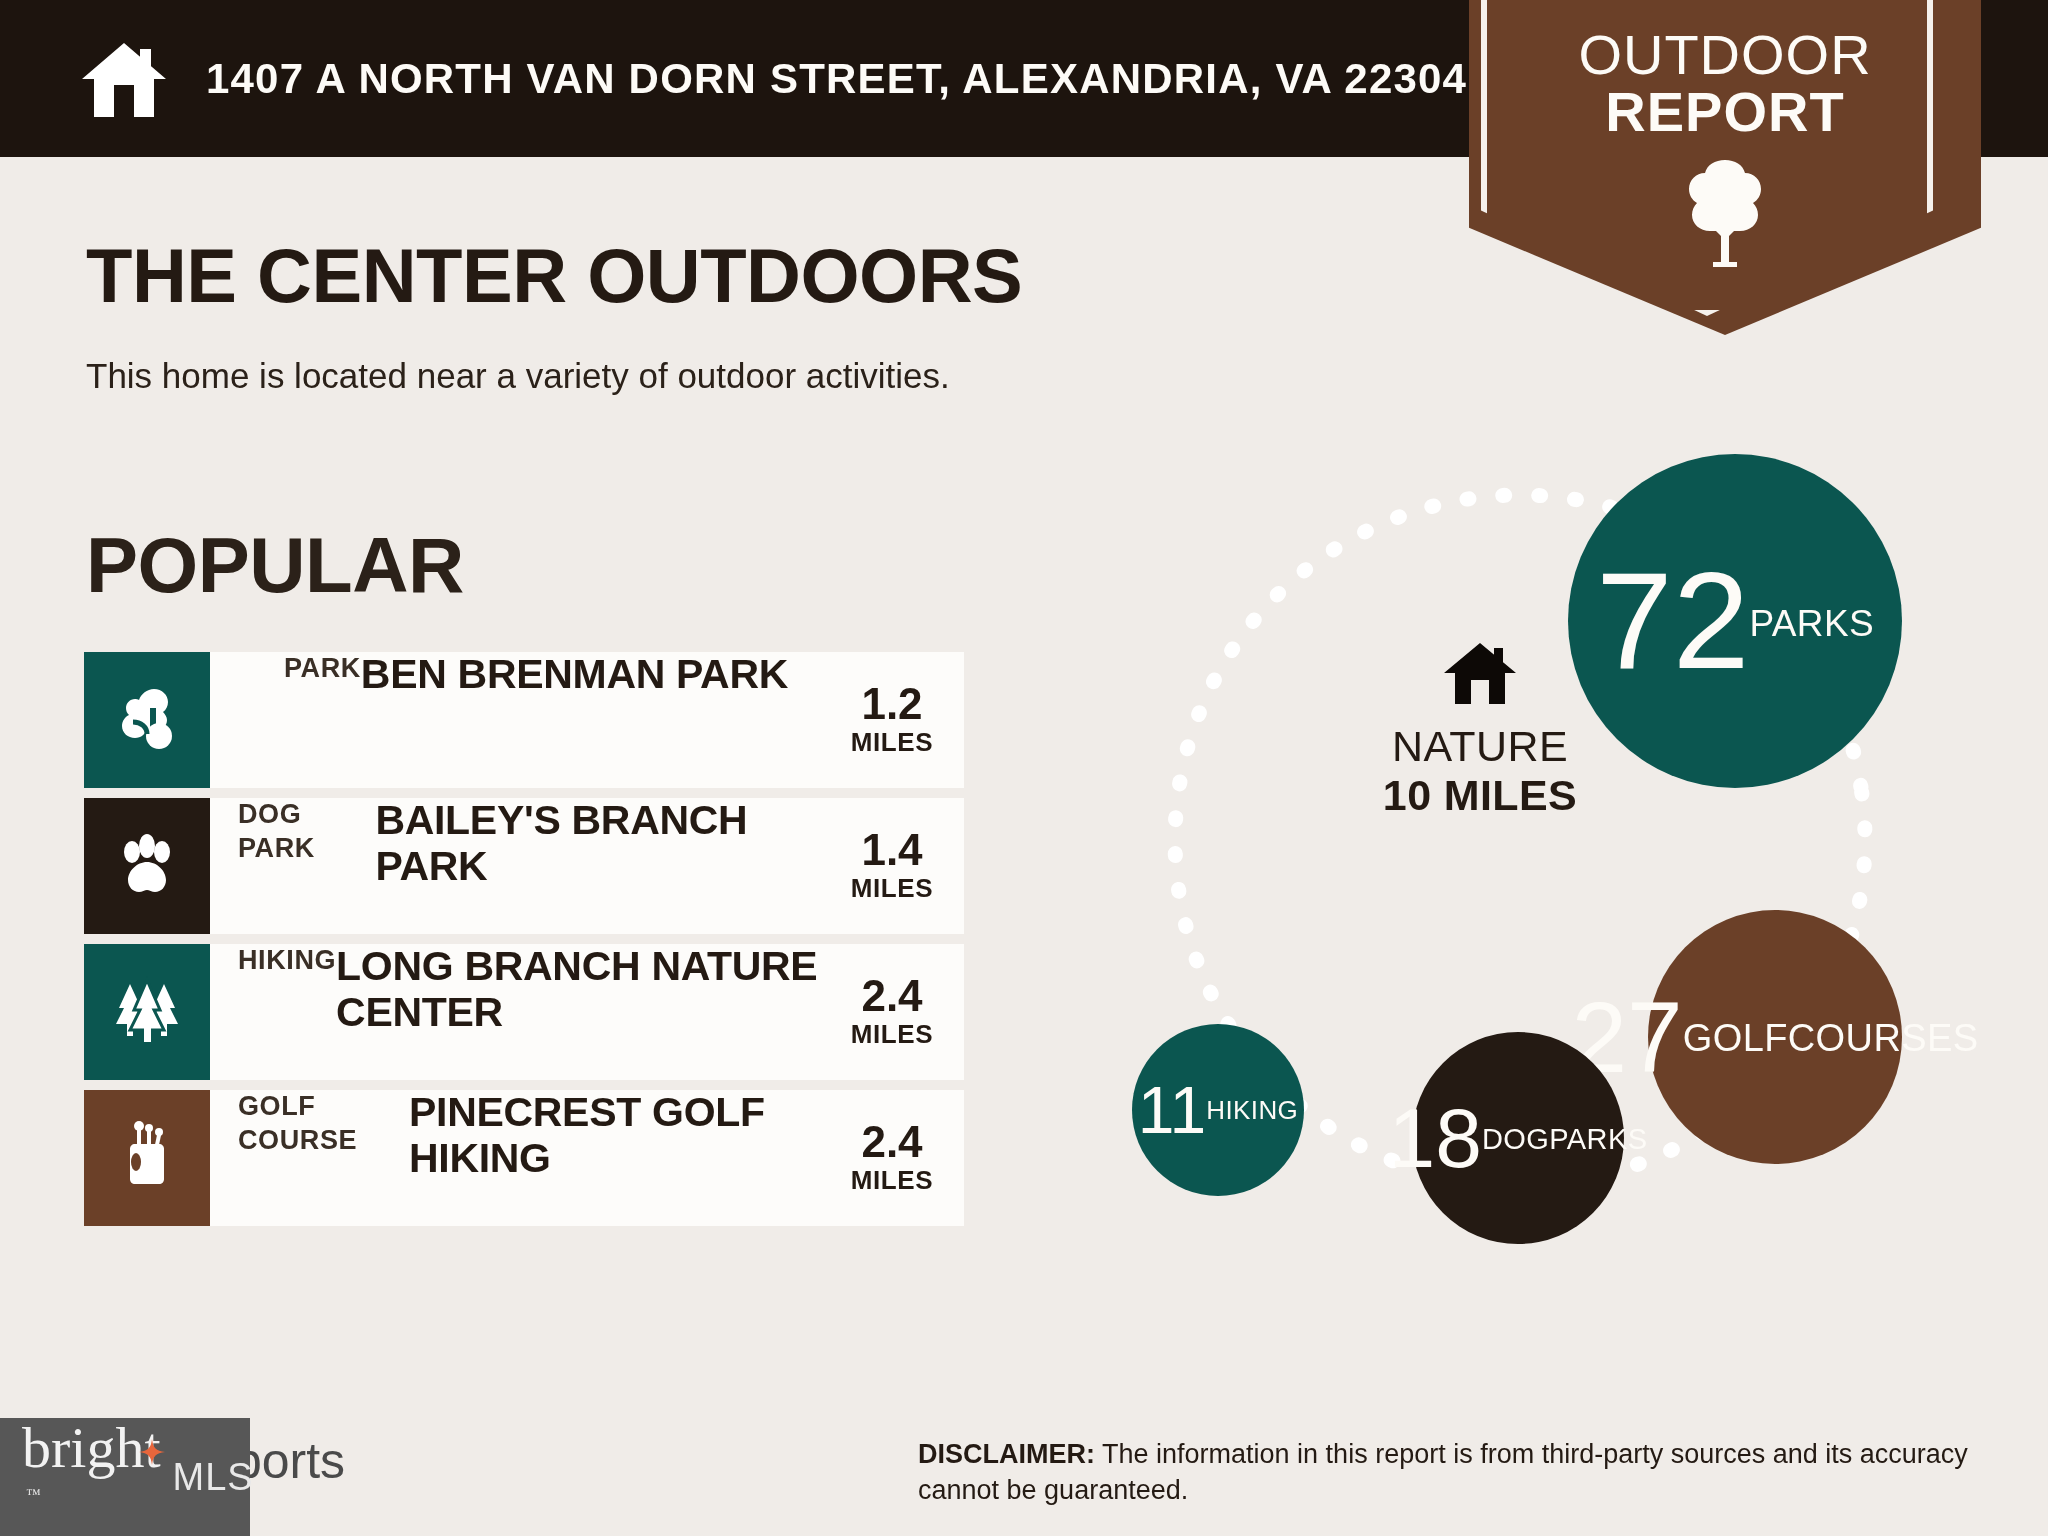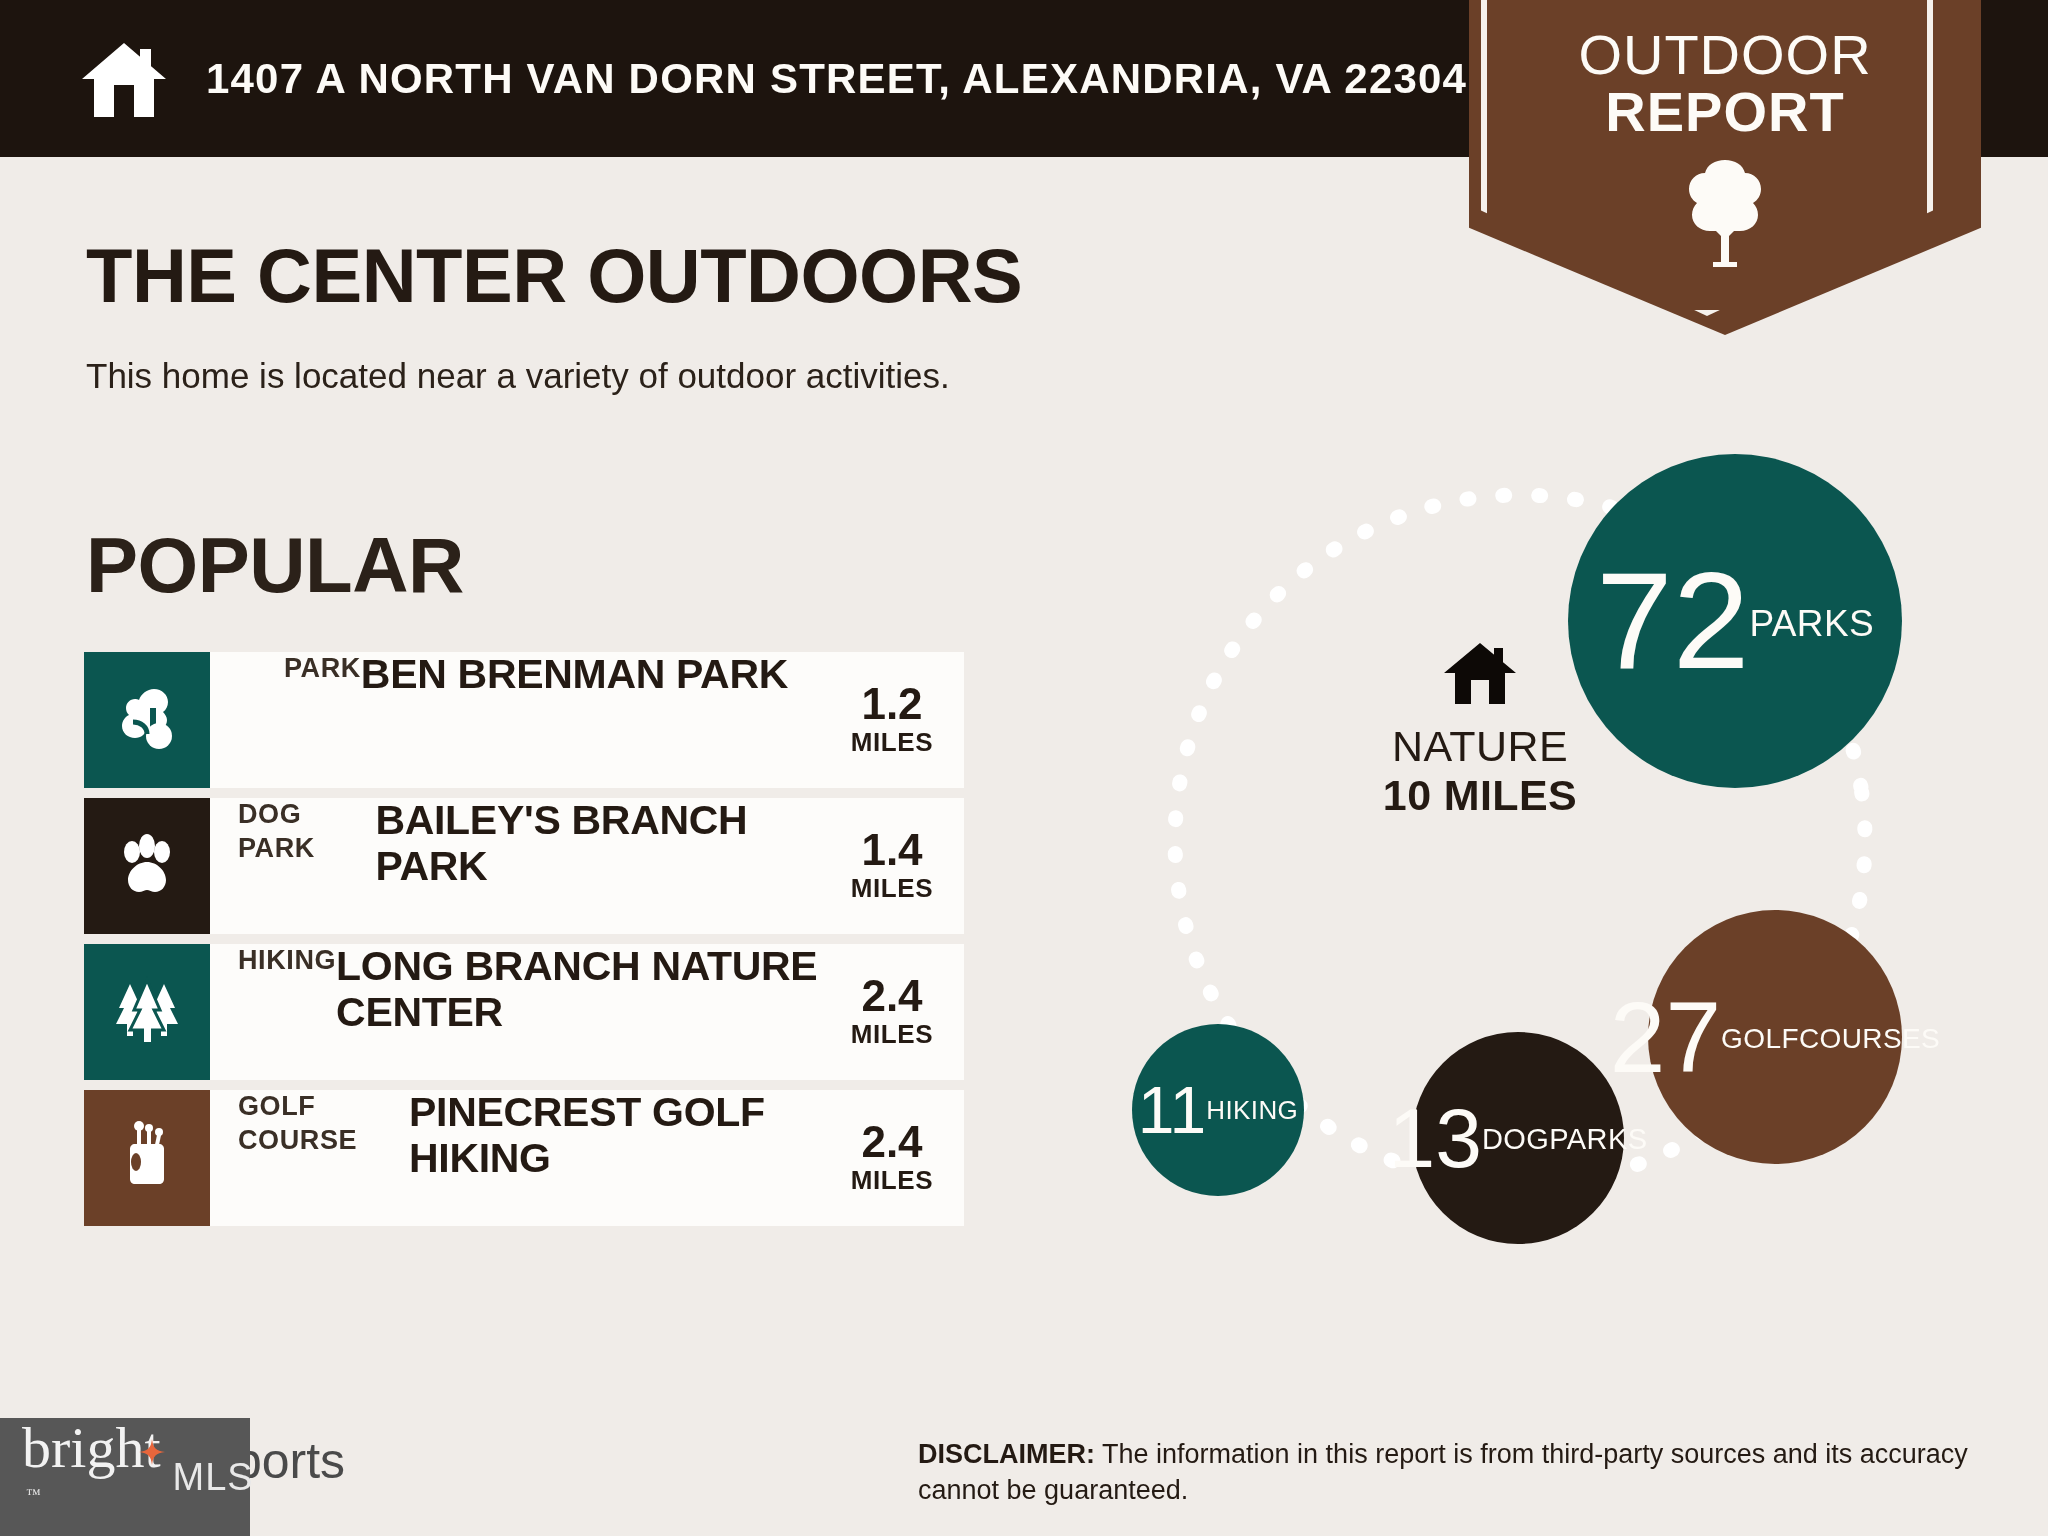--- a/index.html
+++ b/index.html
@@ -114,21 +114,21 @@
   }
   .stat-number{ font-weight:400; line-height:.94; }
   .stat-label{ font-weight:400; line-height:1.05; letter-spacing:.4px; }
 
   #bubble-parks{ left:478px; top:14px; width:334px; height:334px; background:#0b5650; }
   #bubble-parks .stat-number{ font-size:138px; }
   #bubble-parks .stat-label{ font-size:37px; margin-top:6px; }
 
   #bubble-golf{ left:558px; top:470px; width:254px; height:254px; background:#6b4028; }
   #bubble-golf .stat-number{ font-size:100px; }
-  #bubble-golf .stat-label{ font-size:28px; margin-top:4px; }
+  #bubble-golf .stat-label{ font-size:38px; margin-top:4px; }
 
   #bubble-dogparks{ left:322px; top:592px; width:212px; height:212px; background:#241a13; }
   #bubble-dogparks .stat-number{ font-size:84px; }
   #bubble-dogparks .stat-label{ font-size:29px; margin-top:2px; }
 
   #bubble-hiking{ left:42px; top:584px; width:172px; height:172px; background:#0b5650; }
   #bubble-hiking .stat-number{ font-size:66px; }
   #bubble-hiking .stat-label{ font-size:26px; margin-top:2px; }
 
   #diagram-center{
@@ -311,21 +311,21 @@
     <span class="stat-label">PARKS</span>
   </div>
 
   <div class="stat-bubble" id="bubble-golf">
     <span class="stat-number">27</span>
     <span class="stat-label">GOLF</span>
     <span class="stat-label">COURSES</span>
   </div>
 
   <div class="stat-bubble" id="bubble-dogparks">
-    <span class="stat-number">13</span>
+    <span class="stat-number">18</span>
     <span class="stat-label">DOG</span>
     <span class="stat-label">PARKS</span>
   </div>
 
   <div class="stat-bubble" id="bubble-hiking">
     <span class="stat-number">11</span>
     <span class="stat-label">HIKING</span>
   </div>
 
   <div id="diagram-center">

